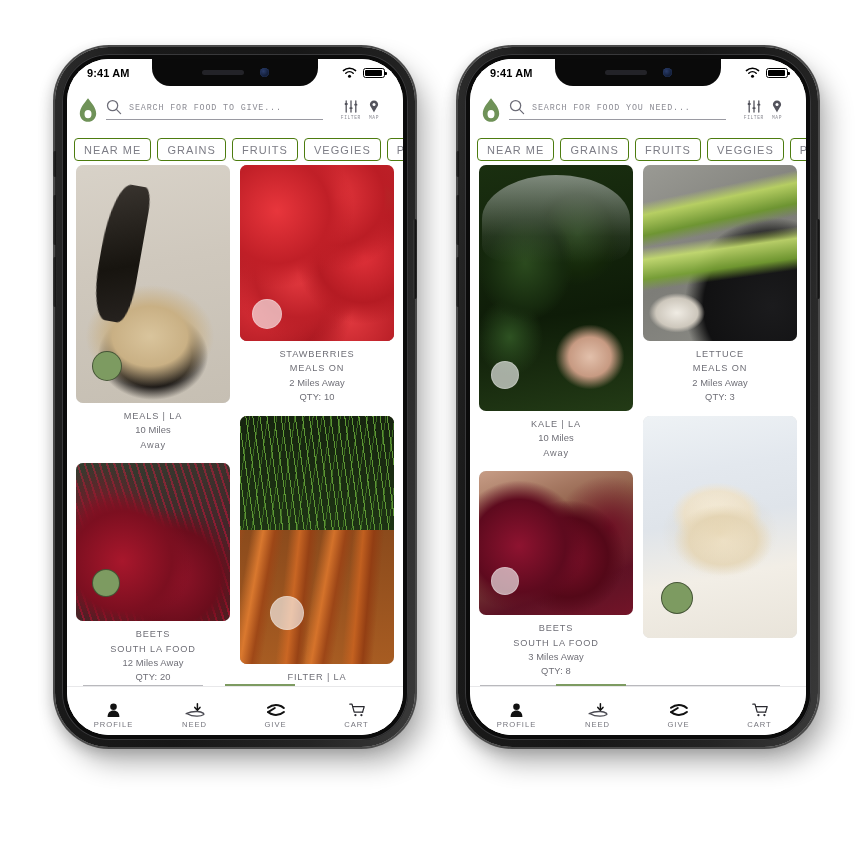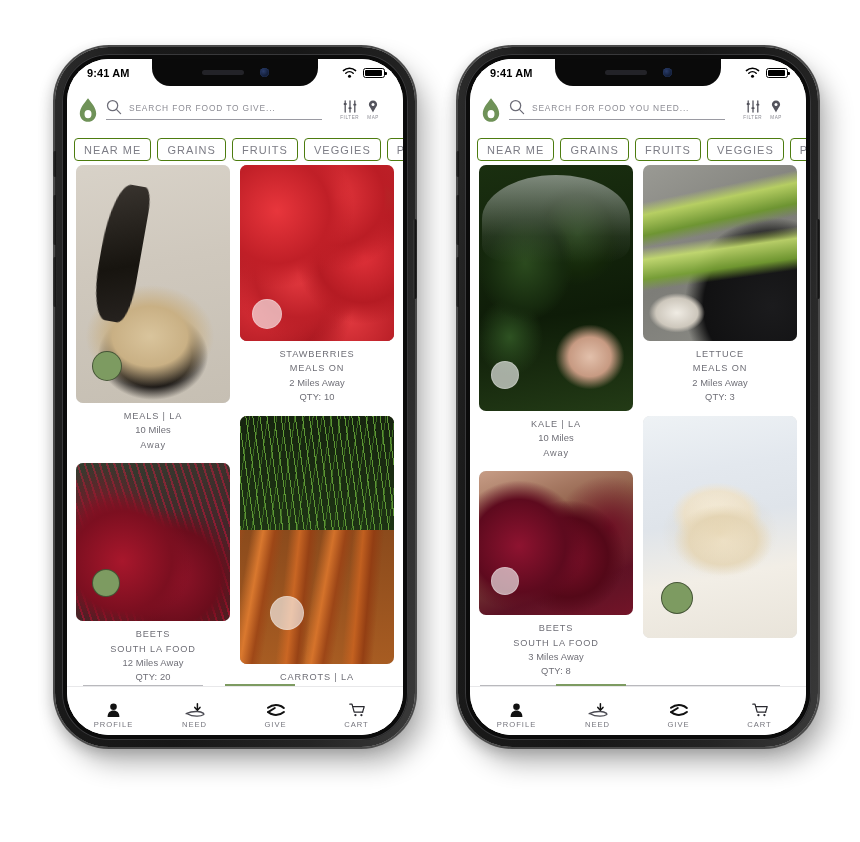--- a/index.html
+++ b/index.html
@@ -138,20 +138,21 @@
   .app-header {
     position: absolute;
     top: 27px; left: 0; right: 0;
     height: 47px;
     display: flex;
     align-items: center;
     padding: 0 24px 0 11px;
     box-sizing: border-box;
     background: #ffffff;
     z-index: 10;
+    font-family: Liberation Mono, monospace;
   }
   .logo {
     width: 20px; height: 26px;
     flex: 0 0 auto;
     margin-right: 8px;
   }
   .search-wrap {
     flex: 1 1 auto;
     display: flex;
     align-items: flex-end;
@@ -508,21 +509,21 @@
                 <div class="sub">2 Miles Away</div>
                 <div class="sub">QTY: 10</div>
               </div>
             </div>
             <div class="card">
               <div class="card-img" style="height: 248px;">
                 <div class="ph ph-carrot"></div>
                 <div class="badge ghost" style="width: 34px; height: 34px; left: 30px; top: 180px;"></div>
               </div>
               <div class="card-text">
-                <div>CARROTS | LA</div>
+                <div>FILTER | LA</div>
                 <div class="sub">10 Miles Away</div>
               </div>
             </div>
           </div>
         </div>
         <div class="scroll-line" style="left: 16px; width: 120px;"></div>
         <div class="scroll-green" style="left: 158px; width: 70px;"></div>
         <div class="tabbar">
           <div class="tab">
             <span class="ic" style="display: inline-flex; align-items: center;">

